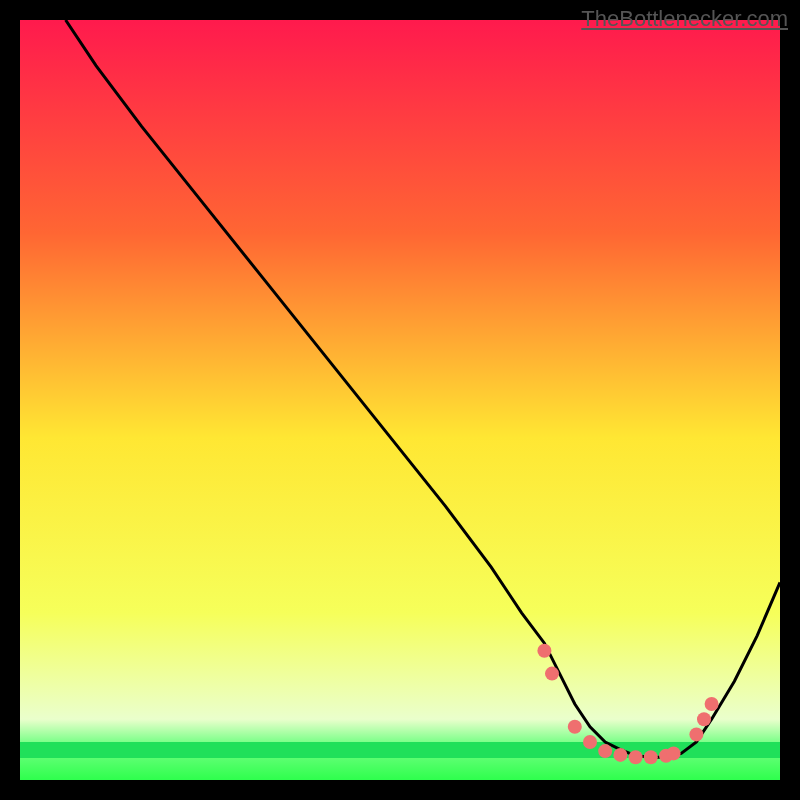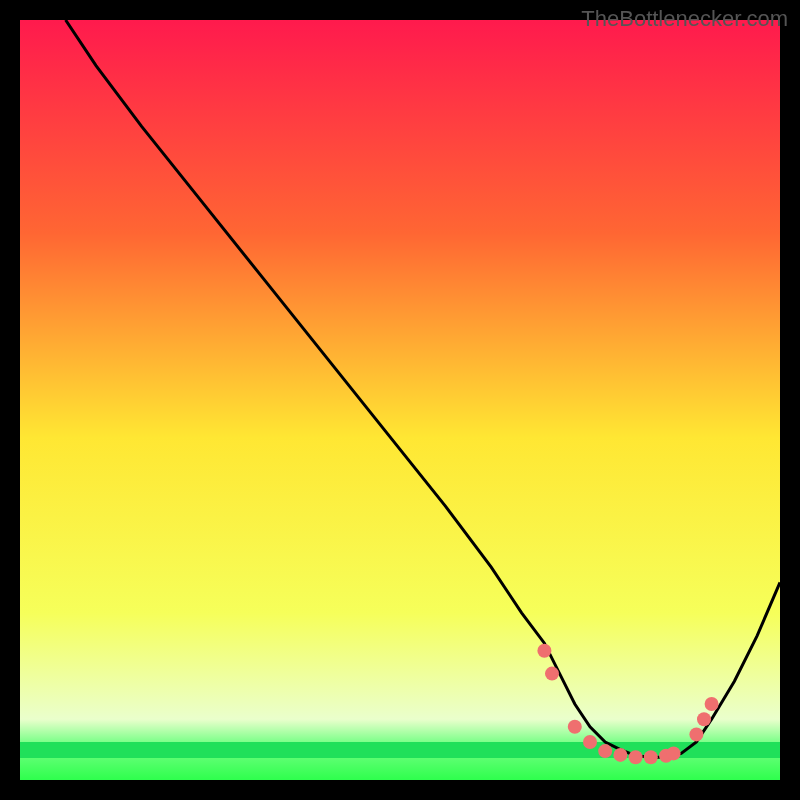--- a/index.html
+++ b/index.html
@@ -11,20 +11,21 @@
     font-family: Arial, sans-serif;
     position: relative;
   }
   .watermark {
     position: absolute;
     top: 6px;
     right: 12px;
     color: #555;
     font-size: 22px;
     z-index: 10;
+    text-decoration: underline;
   }
   .plot {
     position: absolute;
     left: 20px;
     top: 20px;
     width: 760px;
     height: 760px;
   }
   svg { display: block; }
 </style>

